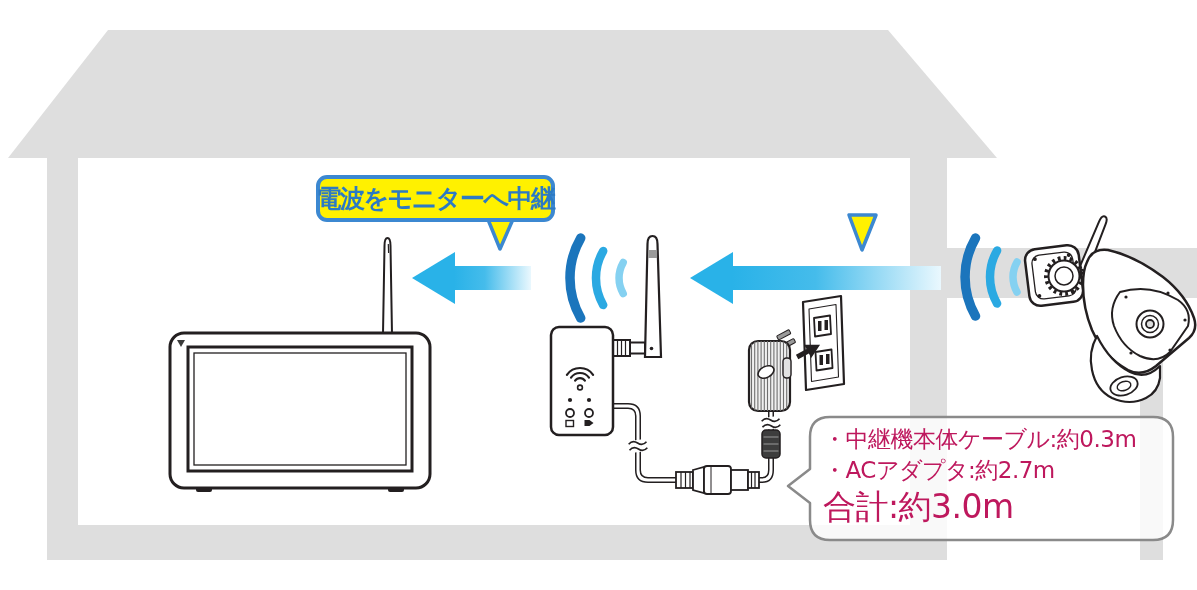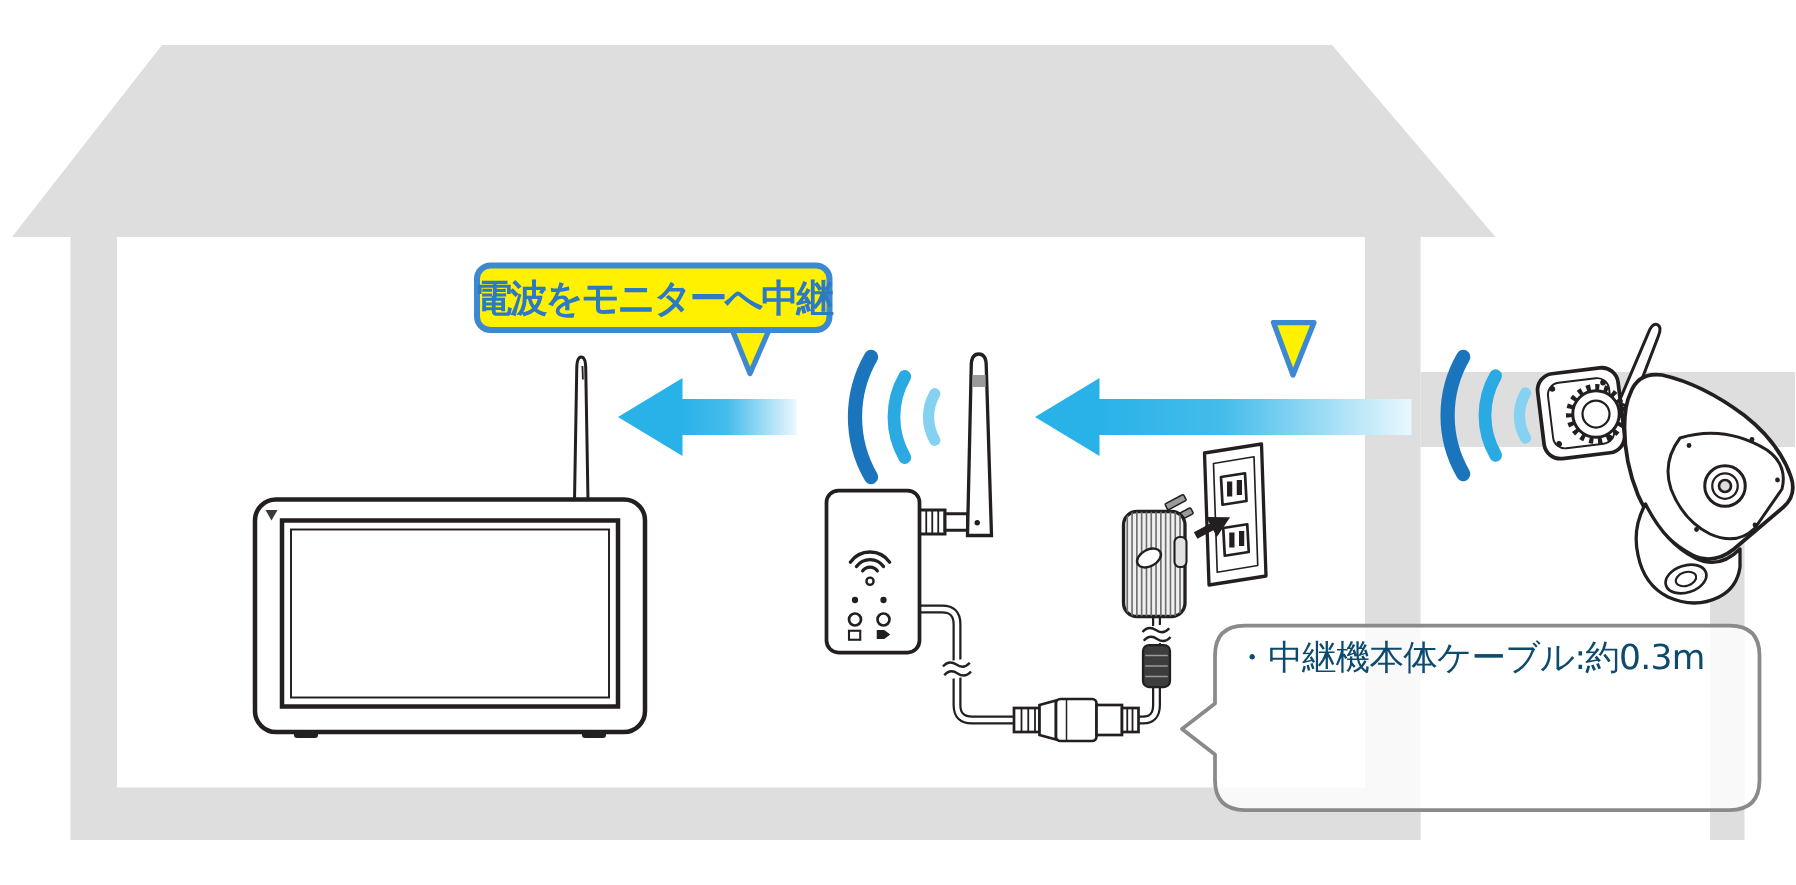--- a/index.html
+++ b/index.html
@@ -4,21 +4,21 @@
 <style>
   html,body{margin:0;padding:0;background:#fff;}
   .stage{position:relative;width:1197px;height:590px;background:#fff;overflow:hidden;
          font-family:"DejaVu Sans",sans-serif;}
   .stage svg{position:absolute;left:0;top:0;}
   .bubble{position:absolute;box-sizing:border-box;display:flex;align-items:center;justify-content:center;
           background:#fff100;border:4px solid #3c88d1;border-radius:11px;
           color:#2c7ac4;font-weight:bold;line-height:1;white-space:nowrap;}
   .bubble.b1{left:316px;top:175px;width:239px;height:47px;font-size:25px;letter-spacing:-1.5px;}
   .bubble.b2{left:676px;top:170px;width:342px;height:52px;font-size:28px;letter-spacing:-1px;}
-  .callout-text{position:absolute;left:823px;top:424px;width:345px;color:#0c4a6e;}
+  .callout-text{position:absolute;left:823px;top:424px;width:345px;color:#be185d;}
   .callout-text .ln{font-size:23px;line-height:31px;white-space:nowrap;letter-spacing:-0.5px;}
   .callout-text .total{font-size:33px;line-height:42px;white-space:nowrap;letter-spacing:-0.5px;}
 </style>
 </head>
 <body>
 
 <div class="stage">
 
 <svg width="1197" height="590" viewBox="0 0 1197 590">
   <defs>
@@ -206,15 +206,17 @@
     <ellipse cx="1124" cy="386" rx="7" ry="4.5" transform="rotate(-18 1124 386)" stroke-width="1.4"></ellipse>
   </g>
 
   <path d="M830,417 L1153,417 Q1173,417 1173,437 L1173,520 Q1173,540 1153,540 L830,540 Q810,540 810,520 L810,503 L788,486 L810,469 L810,437 Q810,417 830,417 Z" fill="rgba(255,255,255,0.82)" stroke="#8a8a8a" stroke-width="2.5" stroke-linejoin="round"></path>
 </svg>
 
 <div class="bubble b1">電波をモニターへ中継</div>
 
 <div class="callout-text">
   <div class="ln">・中継機本体ケーブル:約0.3m</div>
+  <div class="ln">・ACアダプタ:約2.7m</div>
+  <div class="total">合計:約3.0m</div>
 </div>
 
 </div>
 
 </body></html>

